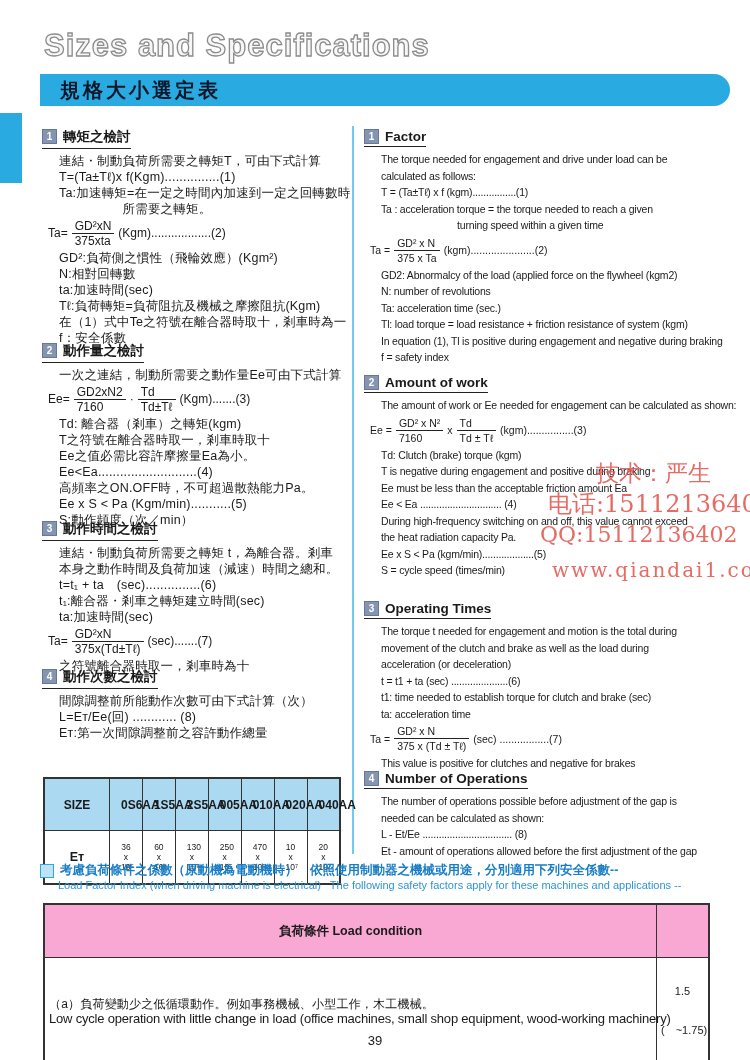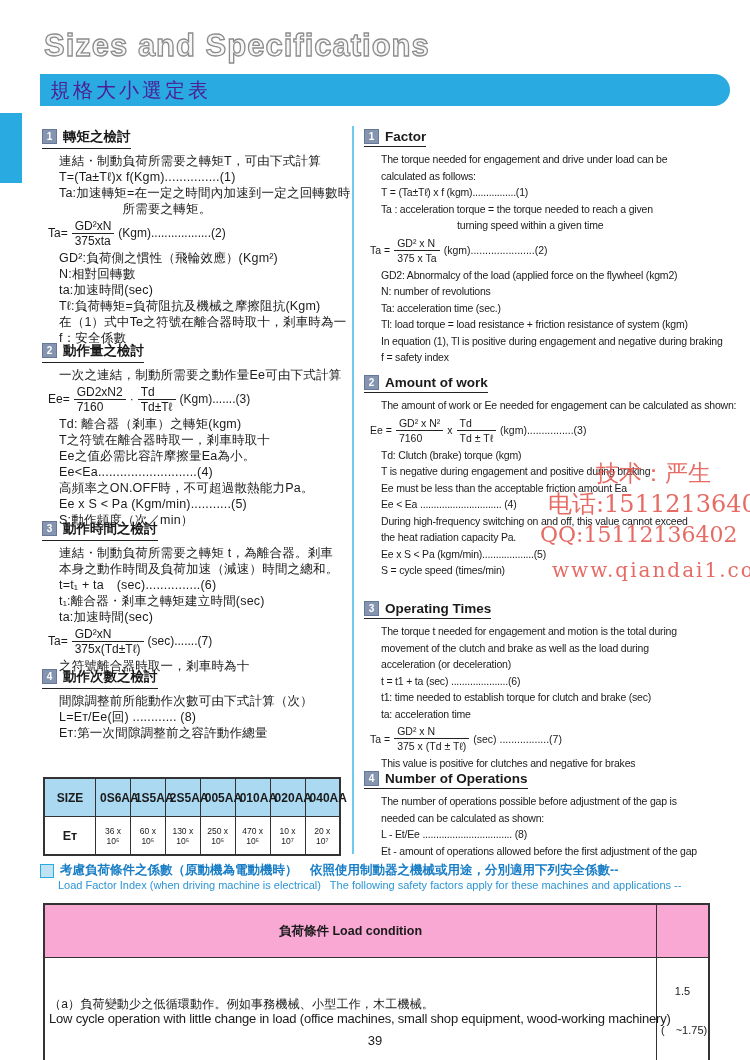--- a/index.html
+++ b/index.html
@@ -11,21 +11,21 @@
   
   .heading{
     position:absolute;left:44px;top:28px;font-size:31px;font-weight:bold;
     color:#f7f7f7;-webkit-text-stroke:1.3px #8c8c8c;letter-spacing:1px;
   }
   .banner{
     position:absolute;left:40px;top:74px;width:690px;height:32px;
     background:#29abe2;border-radius:0 16px 16px 0;
     display:flex;align-items:center;
   }
-  .banner span{color:#4c1d95;font-weight:normal;font-size:20px;letter-spacing:3px;padding-left:10px;}
+  .banner span{color:#0f172a;font-weight:bold;font-size:20px;letter-spacing:3px;padding-left:20px;}
   .side-tab{position:absolute;left:0;top:113px;width:22px;height:70px;background:#29abe2;}
   .col-divider{position:absolute;left:352px;top:126px;width:2px;height:728px;background:#6fcbee;}
   
   .zh-col{position:absolute;left:42px;top:126px;width:306px;}
   .en-col{position:absolute;left:364px;top:126px;width:372px;}
   .sec{position:absolute;left:0;width:100%;}
   .sec-head{display:inline-flex;align-items:center;border-bottom:1.5px solid #222;padding-bottom:2px;margin-bottom:4px;}
   .badge{
     width:13px;height:13px;background:#8595af;border:1px solid #66789a;color:#fff;
     font-size:10px;font-weight:bold;display:inline-flex;align-items:center;justify-content:center;margin-right:6px;
@@ -35,21 +35,21 @@
   .en-col .ln{font-size:10.5px;line-height:16.5px;margin-left:17px;white-space:pre;letter-spacing:-0.2px;}
   
   .f-line{display:flex;align-items:center;margin-left:6px;margin-top:2px;margin-bottom:2px;}
   .zh-col .f-line{font-size:12px;}
   .en-col .f-line{font-size:10.5px;}
   .frac{display:inline-block;text-align:left;vertical-align:middle;margin:0 4px;}
   .frac .num{display:block;border-bottom:1px solid #222;padding:0 3px;line-height:14px;}
   .frac .den{display:block;padding:0 3px;line-height:14px;}
   
   .size-table{position:absolute;left:43px;top:777px;width:298px;border-collapse:collapse;table-layout:fixed;}
-  .size-table td{border:1px solid #333;text-align:center;height:29px;padding:4px;}
+  .size-table td{border:1px solid #333;text-align:center;height:29px;padding:11px;}
   .size-table tr:first-child td{background:#aad9f1;font-weight:bold;font-size:12px;}
   .size-table td:first-child{width:42px;}
   .size-table tr:last-child td:first-child{font-weight:bold;font-size:12.5px;}
   .size-table tr:last-child td{font-size:8.5px;}
   .size-table{border:2px solid #333;}
   
   .note{position:absolute;left:40px;top:862px;width:690px;}
   .note-row{display:flex;align-items:flex-start;}
   .note-sq{width:12px;height:12px;background:#bfe3f5;border:1px solid #29abe2;margin:2px 6px 0 0;flex:none;}
   .note-zh{color:#1a7ec6;font-weight:bold;font-size:12.5px;line-height:16px;white-space:pre;}

